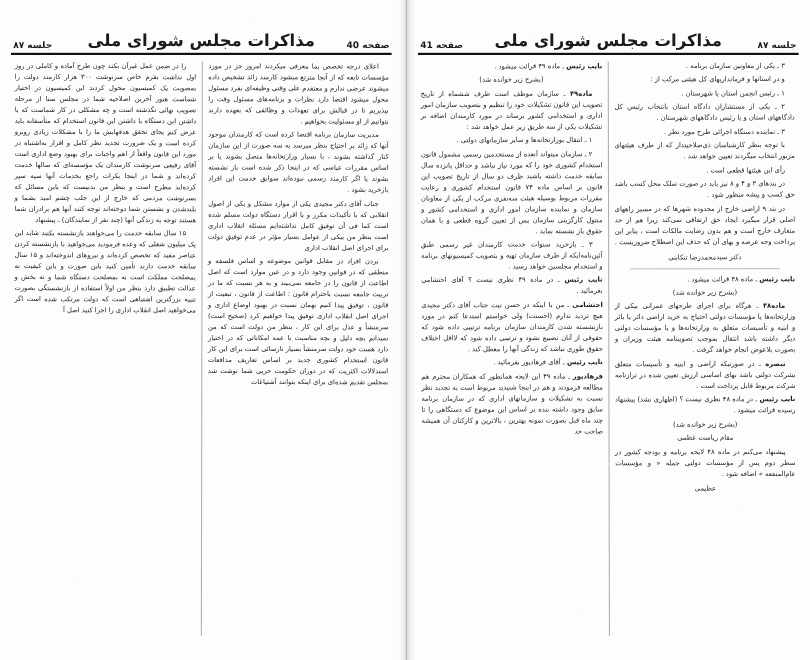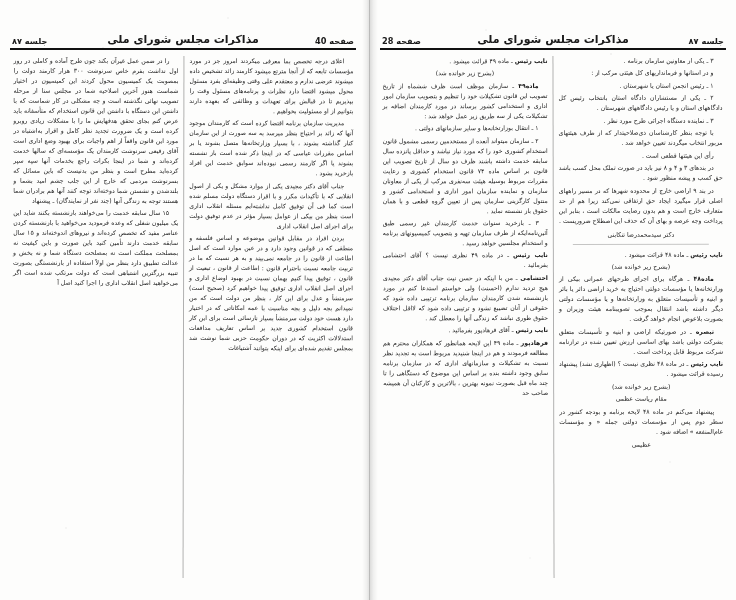--- a/index.html
+++ b/index.html
@@ -52,21 +52,21 @@
   
   .runhead{
     position:relative;height:20px;
     display:flex;align-items:flex-end;justify-content:space-between;
     font-size:8.2px;font-weight:bold;letter-spacing:.2px;
     padding:0 4px 1px 4px;
   }
   .runhead .side{white-space:nowrap;text-align:right;}
   .runhead .center{
     position:absolute;left:0;right:0;text-align:center;
-    font-size:11px;font-weight:bold;bottom:1px;
+    font-size:15px;font-weight:bold;bottom:1px;
   }
   .rule{
     height:0;border-top:2.2px solid #111;
     margin:1px 2px 6px 2px;
   }
 
   
   .cols{display:flex;height:522px;}
   .col{
     width:50%;box-sizing:border-box;
@@ -93,21 +93,21 @@
 </style>
 </head>
 <body>
 
 <div class="spread">
 
   <div class="page page-right">
     <div class="runhead">
       <span class="side">جلسه ۸۷</span>
       <span class="center">مذاکرات مجلس شورای ملی</span>
-      <span class="side">صفحه 28</span>
+      <span class="side">صفحه 41</span>
     </div>
     <div class="rule"></div>
 
     <div class="cols">
 
       <div class="col col-first">
         <p>۳ ـ یکی از معاونین سازمان برنامه .</p>
         <p>و در استانها و فرمانداریهای کل هیئتی مرکب از :</p>
         <p>۱ ـ رئیس انجمن استان یا شهرستان .</p>
         <p>۲ ـ یکی از مستشاران دادگاه استان بانتخاب رئیس کل دادگاههای استان و یا رئیس دادگاههای شهرستان .</p>

